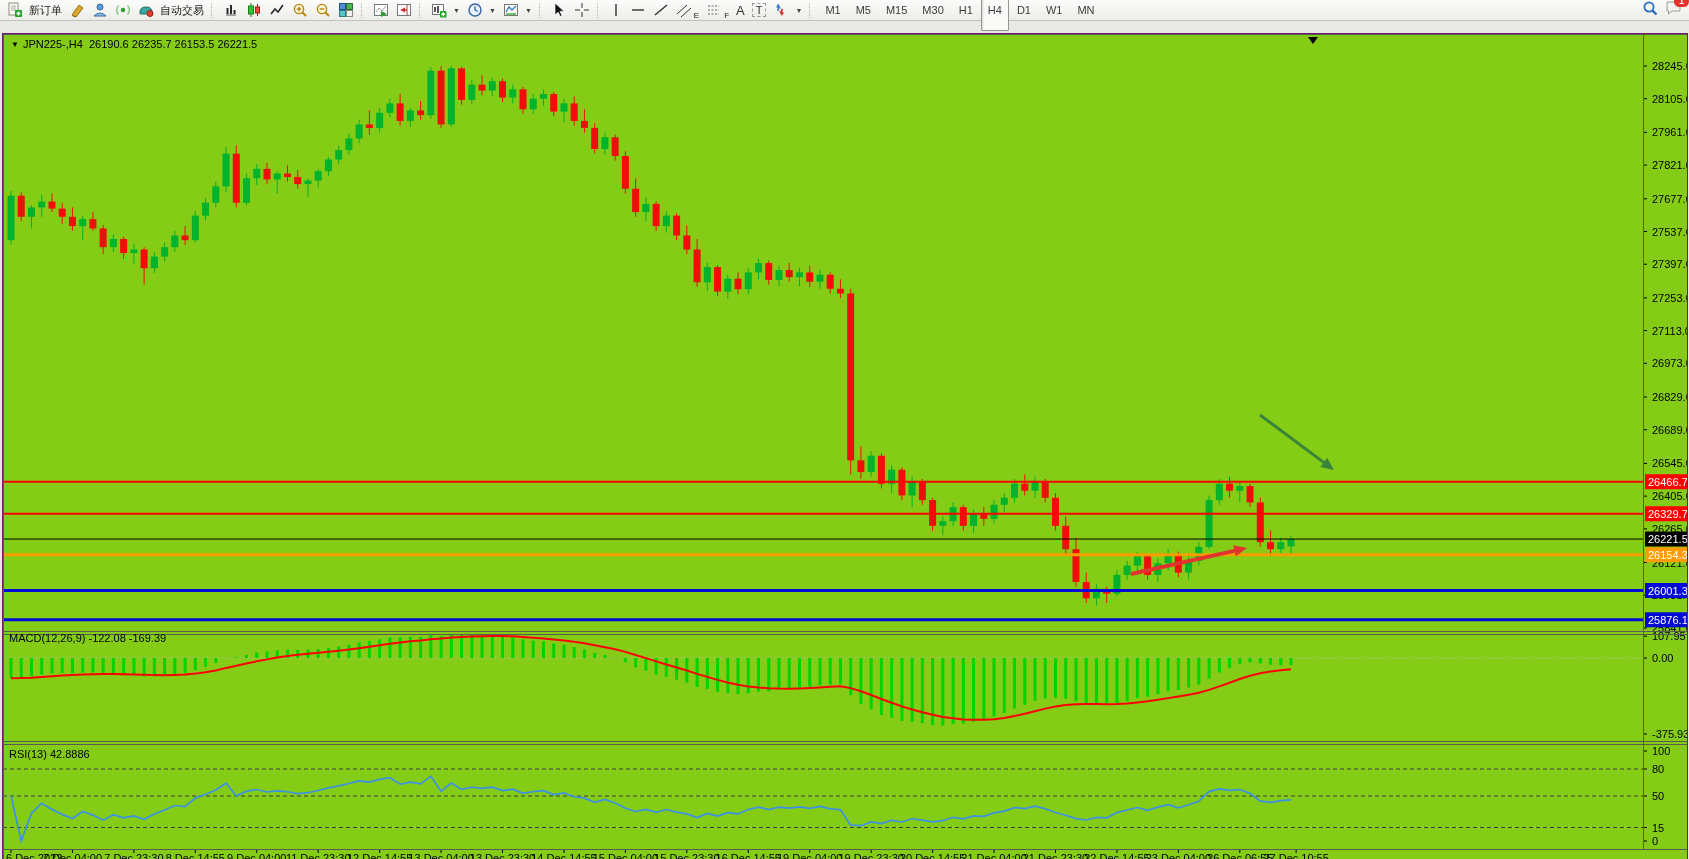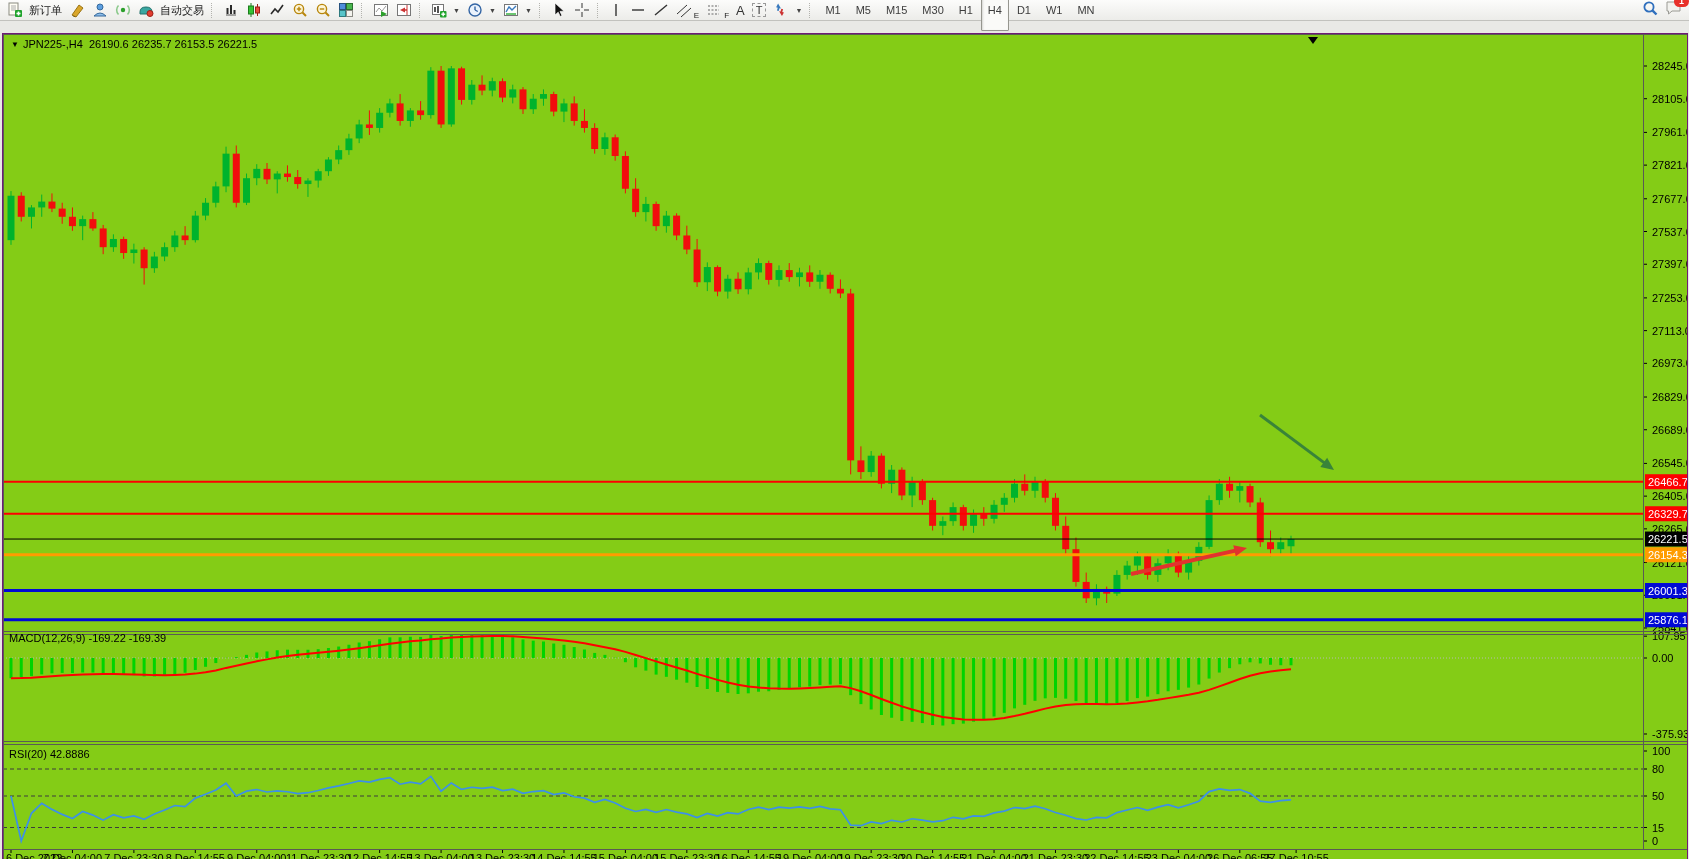--- a/index.html
+++ b/index.html
@@ -280,22 +280,22 @@
         </svg>
       <span class="badge">1</span>
     </span>
   </div>
 </div>
 
 <div class="chartwin">
   <div class="overlay" id="chart-title">
     <span class="tri">▼</span><span>JPN225-,H4</span>&nbsp;&nbsp;<span>26190.6 26235.7 26153.5 26221.5</span>
   </div>
-  <div class="overlay" id="macd-label">MACD(12,26,9) -169.22 -169.39</div>
-  <div class="overlay" id="rsi-label">RSI(20) 42.8886</div>
+  <div class="overlay" id="macd-label">MACD(12,26,9) -122.08 -169.39</div>
+  <div class="overlay" id="rsi-label">RSI(13) 42.8886</div>
 
   <svg id="chart-svg" width="1684" height="834" style="position:absolute;left:0;top:0">
     <g>
       <g id="candles-layer">
           <line x1="8" y1="157.06720901418987" x2="8" y2="210.83442036608457" stroke="#00b32c" stroke-width="1"></line>
           <rect x="4.5" y="161.74261869696332" width="7" height="44.416391986347804" fill="#00b32c"></rect>
           <line x1="18.240000000000002" y1="158.23606143488323" x2="18.240000000000002" y2="187.4573719522173" stroke="#f20d0d" stroke-width="1"></line>
           <rect x="14.740000000000002" y="161.74261869696332" width="7" height="21.039343572480533" fill="#f20d0d"></rect>
           <line x1="28.48" y1="171.09343806251022" x2="28.48" y2="194.4704864763775" stroke="#00b32c" stroke-width="1"></line>
           <rect x="24.98" y="173.43114290389695" width="7" height="9.350819365546897" fill="#00b32c"></rect>

